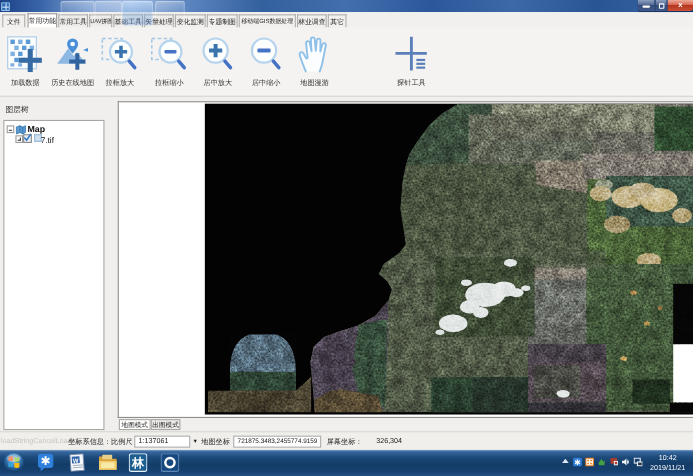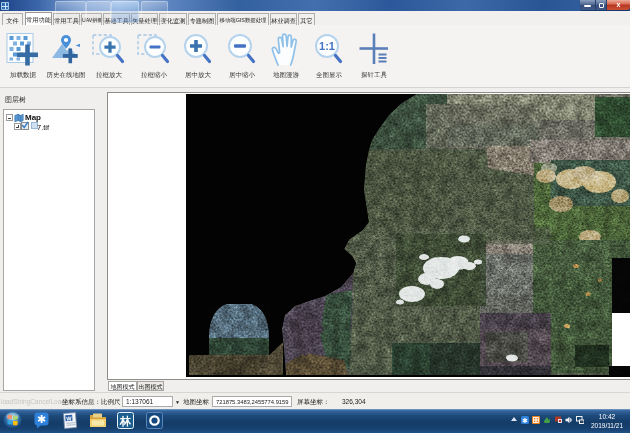--- a/index.html
+++ b/index.html
@@ -183,30 +183,20 @@
 
   <div class="rgroup" style="left:264px;">
     <div class="ric">
       <svg width="32" height="36" viewBox="0 0 32 36">
         <path d="M8 33 C6 28 3.5 22 2.5 18 c-.7-2.6 2.2-3.6 3.4-1.4 l2.2 4 c.5 1 1.6.7 1.5-.4 L8.3 7.5 c-.3-2.4 2.8-2.9 3.3-.6 l1.6 7.8 -0.6-10.6 c-.1-2.5 3.2-2.7 3.5-.2 l1 10.4 .9-9.5 c.2-2.4 3.3-2.2 3.3.2 l-.1 9.9 1.8-6.3 c.7-2.3 3.6-1.5 3.2.8 L24 20.5 c-.8 4.5 -1.8 9 -3.4 12.5" fill="#fbfdfe" stroke="#8fc0e8" stroke-width="1.7" stroke-linecap="round" stroke-linejoin="round"></path>
       </svg>
     </div>
       <div class="rlabel">地图漫游</div>
   </div>
 
-  <div class="rgroup" style="left:307px;">
-    <div class="ric">
-      <svg width="34" height="36" viewBox="0 0 34 36">
-        <circle cx="15" cy="14" r="11" fill="#fdfefe" stroke="#b5d3ec" stroke-width="2"></circle>
-        <text x="15" y="18.2" text-anchor="middle" font-family="Liberation Sans, sans-serif" font-size="11" font-weight="bold" fill="#4472c4">1:1</text>
-        <line x1="23.5" y1="23.5" x2="28.5" y2="29.5" stroke="#4472c4" stroke-width="3.2" stroke-linecap="round"></line>
-      </svg>
-    </div>
-      <div class="rlabel">全图显示</div>
-  </div>
 
   <div class="rgroup" style="left:352px;">
     <div class="ric">
       <svg width="34" height="36" viewBox="0 0 34 36">
         <line x1="17" y1="1.5" x2="17" y2="32" stroke="#5b7fb9" stroke-width="2.6"></line>
         <line x1="2.5" y1="16.5" x2="31" y2="16.5" stroke="#5b7fb9" stroke-width="2.6"></line>
         <g fill="#5b7fb9">
           <rect x="21.5" y="21.5" width="8" height="2"></rect>
           <rect x="21.5" y="25" width="8" height="2"></rect>
           <rect x="21.5" y="28.5" width="8" height="2"></rect>

